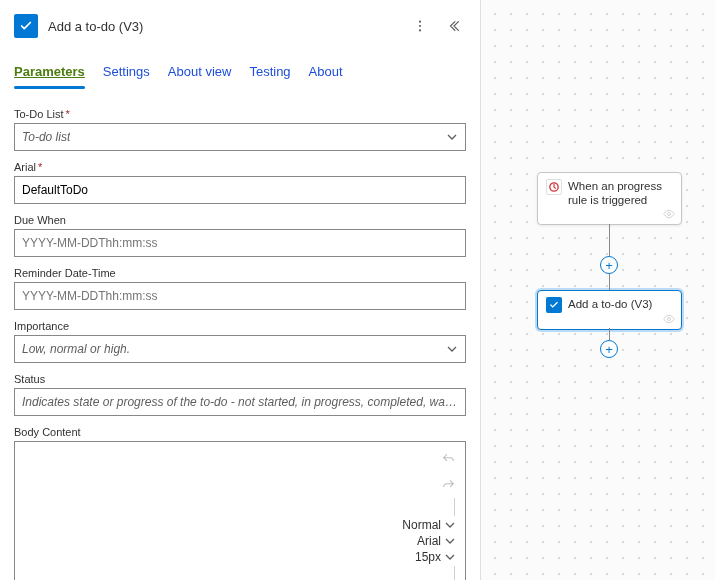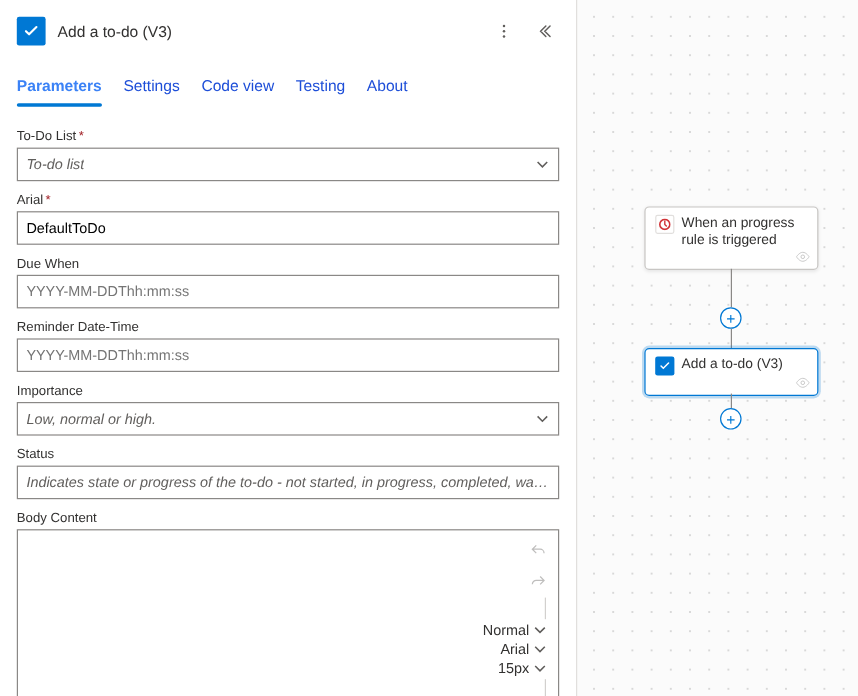--- a/index.html
+++ b/index.html
@@ -32,21 +32,21 @@
     display: flex; align-items: center; justify-content: center;
     border-radius: 2px;
   }
   .step-title { font-size: 13px; font-weight: 400; flex: 1; color:#323130;}
   .hdr-btn { width:24px;height:24px; display:flex;align-items:center;justify-content:center; cursor:pointer; background:none;border:none;color:#605e5c;}
   .tabs {
     display: flex; gap: 18px; margin-top: 12px; border-bottom: 1px solid transparent;
     font-size: 13px;
   }
   .tab { padding: 6px 0 10px 0; cursor: pointer; color:#1d4ed8; position:relative;}
-  .tab.active { font-weight: 600; color:#3b82f6;}
+  .tab.active { font-weight: 600; color:#4d7c0f;text-decoration:underline;}
   .tab.active::after { content:""; position:absolute; left:0;right:0;bottom:0;height:3px;background:#0078d4;border-radius:2px;}
   .form { margin-top: 18px; }
   .field { margin-bottom: 10px; }
   .label { font-size: 11px; color:#323130; margin-bottom: 3px; display:block;}
   .req { color:#a4262c; margin-left:2px;}
   .control {
     width: 100%;
     border: 1px solid #8a8886;
     background:#fff;
     font-family: inherit;
@@ -156,21 +156,21 @@
     <button class="hdr-btn">
       <svg width="14" height="14" viewBox="0 0 16 16">
           <path d="M9 3l-5 5 5 5M13 3l-5 5 5 5" stroke="currentColor" stroke-width="1.4" fill="none" stroke-linecap="round"></path>
         </svg>
     </button>
   </div>
 
   <div class="tabs">
     <div class="tab active">Parameters</div>
     <div class="tab">Settings</div>
-    <div class="tab">Code view</div>
+    <div class="tab">About view</div>
     <div class="tab">Testing</div>
     <div class="tab">About</div>
   </div>
 
   <div class="form">
 
     <div class="field">
       <label class="label"><span>To-Do List</span><span class="req">*</span></label>
       <div class="control select">
         <span class="placeholder">To-do list</span>

